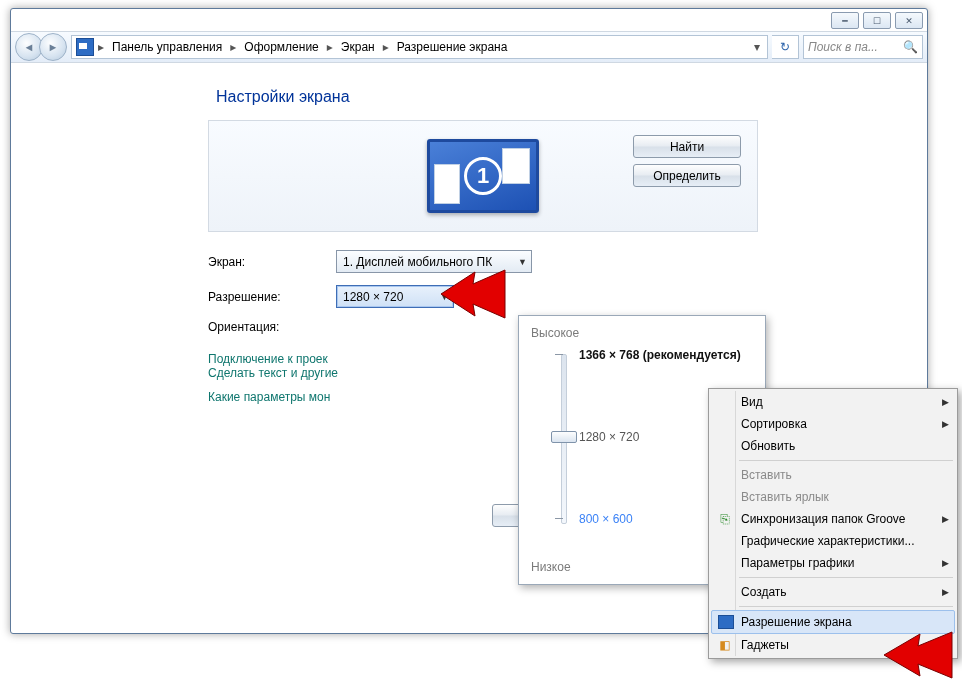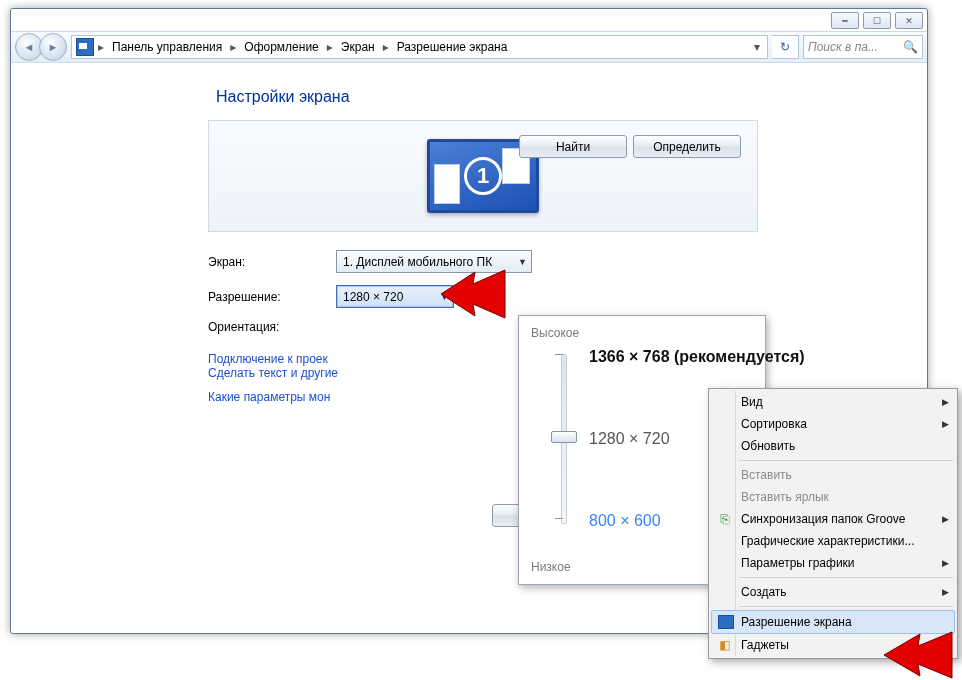--- a/index.html
+++ b/index.html
@@ -21,44 +21,44 @@
 .refresh-box{width:26px;height:22px;border:1px solid #b3c4d6;border-left:none;background:#fff;display:flex;align-items:center;justify-content:center;color:#2a62aa}
 .searchbox{width:110px;height:22px;border:1px solid #b3c4d6;background:#fff;display:flex;align-items:center;padding:0 4px;color:#888;font-style:italic;position:relative}
 .searchbox .mag{position:absolute;right:4px;color:#5a7aa0;font-style:normal}
 .content{position:absolute;left:1px;right:1px;top:55px;bottom:1px;background:#fff;padding:24px 0 0 196px}
 h1.page-title{color:#003399;font-weight:400;font-size:16px;margin:0 0 14px 8px}
 .display-box{width:548px;height:110px;border:1px solid #d3dae3;background:linear-gradient(#f8fbff,#eef3f9);position:relative;display:flex;align-items:center;justify-content:center}
 .monitor{width:106px;height:68px;border:3px solid #1e4a9e;border-radius:3px;background:linear-gradient(160deg,#4a80d8,#1d51b4);position:relative;box-shadow:0 2px 4px rgba(0,0,0,.3)}
 .monitor .num{position:absolute;left:50%;top:50%;transform:translate(-50%,-50%);width:32px;height:32px;border:3px solid #fff;border-radius:50%;color:#fff;font-size:22px;font-weight:bold;display:flex;align-items:center;justify-content:center}
 .monitor .mini{position:absolute;left:4px;top:22px;width:24px;height:38px;background:#fff;border:1px solid #c0d0e4}
 .monitor .mini2{position:absolute;right:6px;top:6px;width:26px;height:34px;background:#fff;border:1px solid #c0d0e4}
-.side-buttons{position:absolute;right:16px;top:14px;display:flex;flex-direction:row;gap:6px}
+.side-buttons{position:absolute;right:16px;top:14px;display:flex;flex-direction:column;gap:6px}
 .w7btn{min-width:86px;height:21px;border:1px solid #8d9bab;border-radius:3px;background:linear-gradient(#fefefe,#e7ecf2 48%,#d8e0e9 52%,#e7eef6);font-size:12px;color:#000;display:flex;align-items:center;justify-content:center;cursor:default;padding:0 10px}
 .form-rows{margin-top:18px}
 .form-row{display:flex;align-items:center;margin-bottom:12px}
 .form-row .lbl{width:128px}
 .combo{height:21px;border:1px solid #8896a8;background:linear-gradient(#fbfdff,#e3ebf4);display:flex;align-items:center;padding:0 18px 0 6px;position:relative;font-size:12px}
 .combo.selected{border-color:#3e6db5;box-shadow:0 0 0 1px #a9c7ef inset}
 .combo .arrow{position:absolute;right:4px;color:#333;font-size:9px}
 .combo.screen{width:170px}
 .combo.res{width:92px;background:linear-gradient(#e8f1fc,#cfe1f6);border-color:#3e6db5}
 .links-row{margin-top:18px}
-.link{color:#1d4ed8;text-decoration:none;cursor:pointer}
+.link{color:#0f766e;text-decoration:none;cursor:pointer}
 .extra-link{position:absolute;right:36px;top:320px}
 .p-trail{color:#000}
 .btn-row{position:absolute;left:480px;top:440px;display:flex;gap:8px}
 
 .res-popup{position:absolute;left:518px;top:315px;width:222px;height:248px;background:#fff;border:1px solid #9aa8b8;box-shadow:2px 3px 8px rgba(0,0,0,.3);padding:10px 12px;z-index:30}
 .res-popup .hi,.res-popup .lo{color:#7a7a7a;font-size:12px}
 .res-popup .lo{position:absolute;left:12px;bottom:10px}
 .slider-wrap{position:absolute;left:30px;top:34px;width:180px;height:180px}
 .slider-track{position:absolute;left:12px;top:4px;width:4px;height:168px;background:linear-gradient(#dce4ee,#f3f7fc);border:1px solid #c4ceda;border-radius:2px}
 .tick{position:absolute;left:6px;width:8px;height:1px;background:#8b97a6}
 .thumb{position:absolute;left:2px;width:24px;height:10px;background:linear-gradient(#fdfefe,#dbe5f0);border:1px solid #7f93aa;border-radius:2px}
-.res-lbl{position:absolute;left:40px;font-size:16px;white-space:nowrap}
+.res-lbl{position:absolute;left:30px;font-size:12px;white-space:nowrap}
 .res-lbl.bold{font-weight:bold;color:#111}
 
 .red-arrow{position:absolute;z-index:60}
 
 .ctx{position:absolute;left:708px;top:388px;width:244px;background:#f2f2f2;border:1px solid #9b9b9b;box-shadow:3px 3px 8px rgba(0,0,0,.35);z-index:50;padding:2px}
 .ctx-item{height:22px;display:flex;align-items:center;position:relative;padding-left:30px;padding-right:16px;font-size:12px;color:#000;cursor:default}
 .ctx-item.disabled{color:#8a8a8a}
 .ctx-item .sub{position:absolute;right:6px;font-size:9px;color:#333}
 .ctx-item .ico{position:absolute;left:6px;width:16px;height:16px;display:flex;align-items:center;justify-content:center;font-size:12px}
 .ctx-item.hl{background:#d8e6f8;border:1px solid #9cc0ec;border-radius:2px;padding-left:29px}

